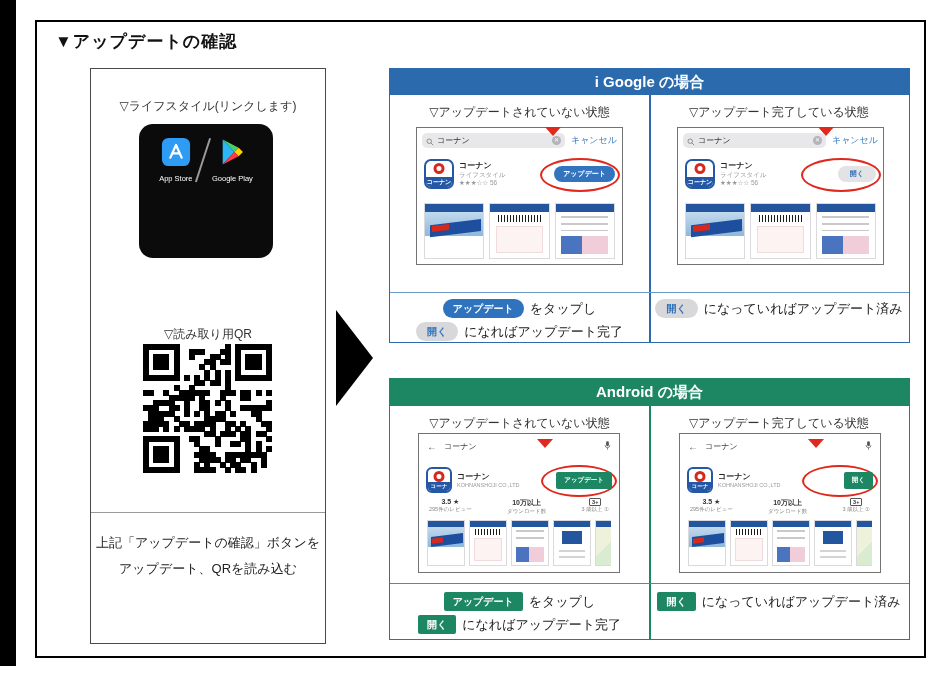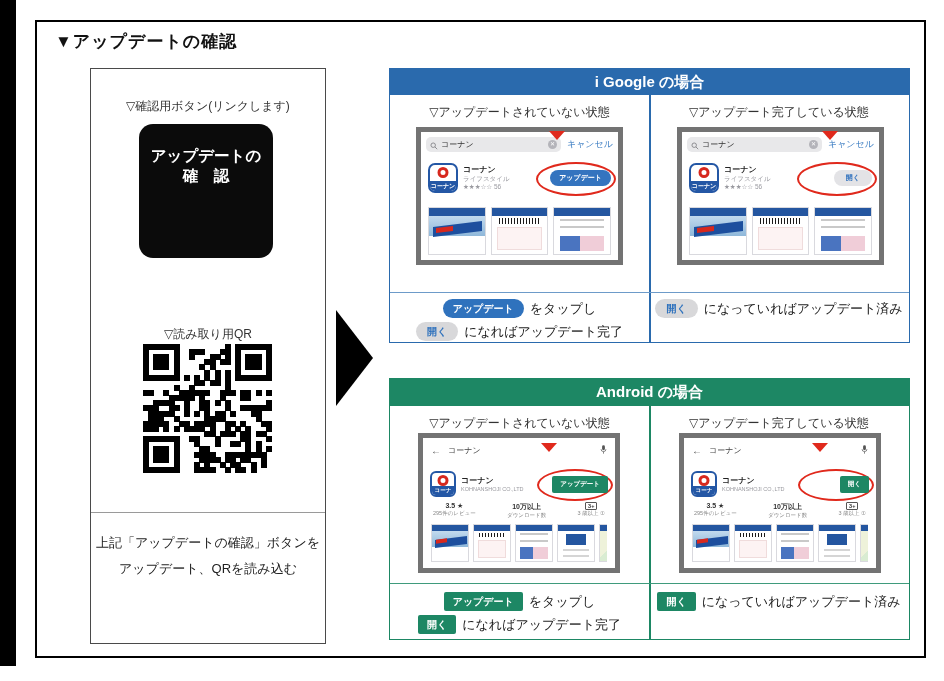--- a/index.html
+++ b/index.html
@@ -48,21 +48,21 @@
   .col-head{top:9px;font-size:12px;color:#333;text-align:center;}
   .col-l{left:0;width:259px;}
   .col-r{left:261px;width:256px;}
 
   .caption{display:flex;align-items:center;justify-content:center;gap:6px;font-size:13px;color:#1a1a1a;}
   .pill-blue{background:#2f72bd;color:#fff;border-radius:10px;padding:2.5px 10px;font-size:10px;font-weight:bold;}
   .pill-gray{background:#d8d8da;color:#2f72bd;border-radius:10px;padding:2.5px 11px;font-size:10px;font-weight:bold;}
   .badge-green{background:#1d8764;color:#fff;border-radius:2px;padding:2.5px 9px;font-size:10px;font-weight:bold;}
 
   
-  .card{background:#fff;border:5px solid #737373;box-sizing:border-box;}
+  .card{background:#fff;border:1px solid #737373;box-sizing:border-box;}
   .ios-card{top:32px;width:207px;height:138px;}
   .an-card{top:27px;width:202px;height:140px;}
 
   .search-row{position:absolute;top:4px;left:5px;right:5px;height:17px;display:flex;align-items:center;}
   .search-box{flex:1;background:#e8e8ea;border-radius:5px;height:15px;display:flex;align-items:center;
               padding:0 4px;gap:3px;}
   .search-text{font-size:8px;color:#333;flex:1;}
   .clear-dot{width:9px;height:9px;border-radius:50%;background:#b4b4ba;color:#fff;font-size:6px;
              line-height:9px;text-align:center;}
   .cancel{color:#3478c0;font-size:9px;margin-left:6px;white-space:nowrap;}
@@ -139,26 +139,41 @@
 </style>
 </head>
 <body>
 
 <div class="abs edge-bar"></div>
 <div class="abs frame"></div>
 
 <div class="abs doc-heading">▼アップデートの確認</div>
 
 <div class="abs left-box"></div>
-<div class="abs lb-center" style="top:98px;">▽確認用ボタン(リンクします)</div>
+<div class="abs lb-center" style="top:98px;">▽ライフスタイル(リンクします)</div>
 
 <div class="abs store-badge">
-  <div class="badge-text">
-    <div>アップデートの</div>
-    <div>確　認</div>
+  <div class="badge-icons">
+    <div class="badge-col">
+      <span><svg width="30" height="30" viewBox="0 0 32 32">
+            <rect x="1" y="1" width="30" height="30" rx="7" fill="#2e9cf4"></rect>
+            <path d="M10 22 L16 8.5 L22 22 M12.3 17.5 h7.4" stroke="#fff" stroke-width="2.4" fill="none" stroke-linecap="round" stroke-linejoin="round"></path>
+          </svg></span>
+      <span class="badge-label">App Store</span>
+    </div>
+    <span class="badge-slash"></span>
+    <div class="badge-col">
+      <span><svg width="28" height="30" viewBox="0 0 24 24">
+            <path fill="#2bb6f6" d="M4 1.2 L14 12 L4 22.8 Z"></path>
+            <path fill="#47d06b" d="M4 1.2 L17.7 8.3 L14 12 Z"></path>
+            <path fill="#ffd400" d="M17.7 8.3 L21.4 12 L17.7 15.7 L14 12 Z"></path>
+            <path fill="#ff3a44" d="M4 22.8 L17.7 15.7 L14 12 Z"></path>
+          </svg></span>
+      <span class="badge-label">Google Play</span>
+    </div>
   </div>
 </div>
 
 <div class="abs lb-center" style="top:326px;">▽読み取り用QR</div>
 <div class="abs qr">
     <i style="left:0.00px;top:0.00px;width:6px;height:6px"></i>
     <i style="left:5.12px;top:0.00px;width:6px;height:6px"></i>
     <i style="left:10.24px;top:0.00px;width:6px;height:6px"></i>
     <i style="left:15.36px;top:0.00px;width:6px;height:6px"></i>
     <i style="left:20.48px;top:0.00px;width:6px;height:6px"></i>

